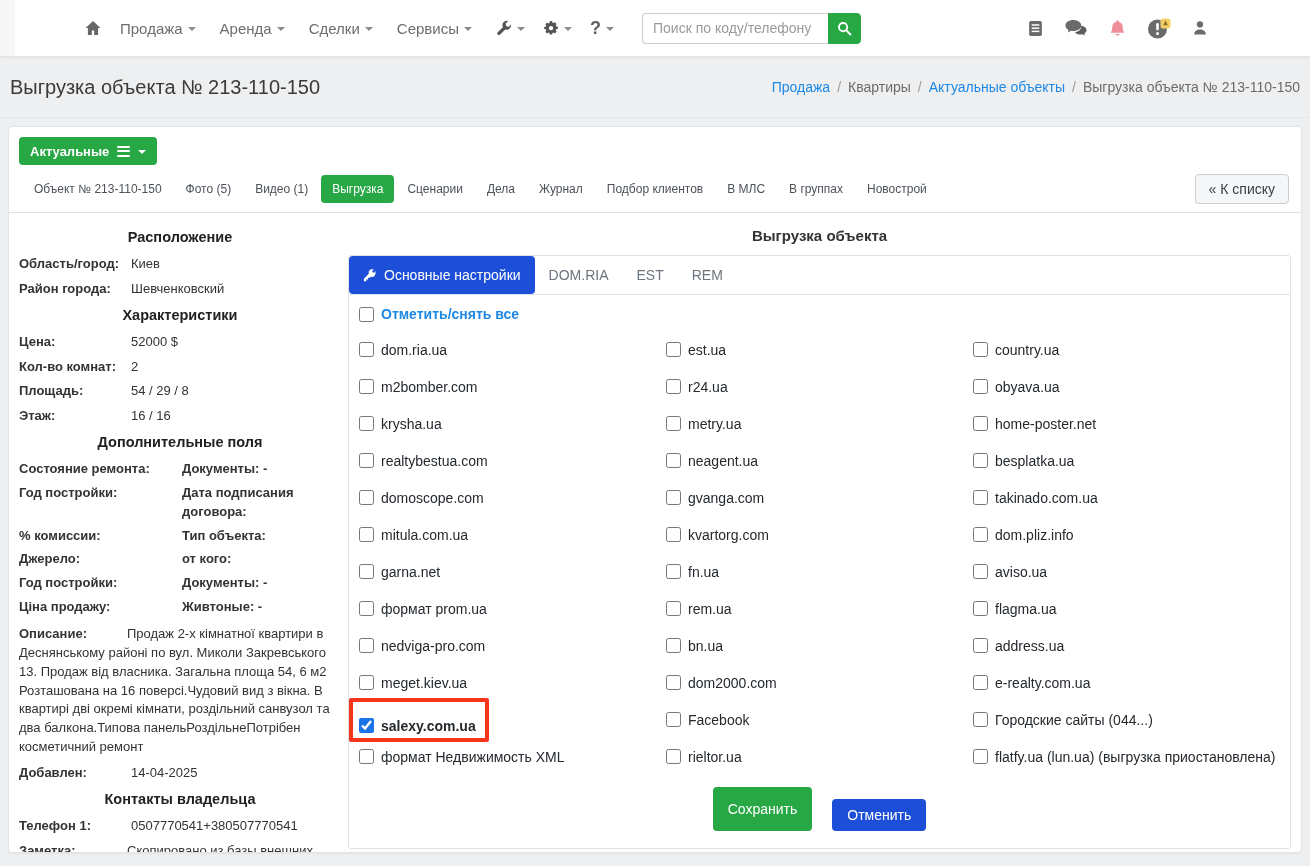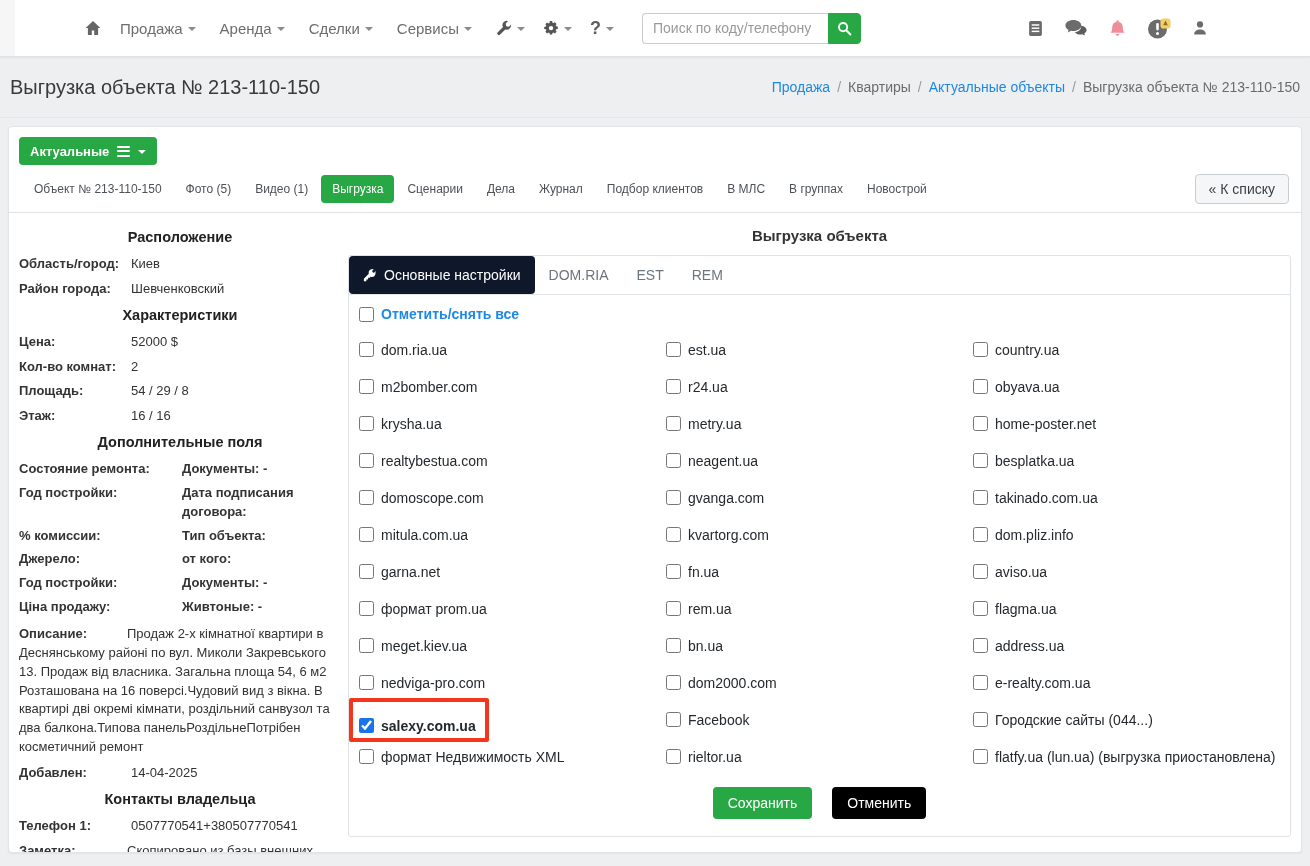--- a/index.html
+++ b/index.html
@@ -84,37 +84,37 @@
   .kv-para{ margin:4px 0 7px; }
   .kv-label-inline{ font-weight:bold; display:inline-block; width:108px; vertical-align:top;}
   
   .export-area{ flex:1; margin-left:7px; }
   .export-title{ text-align:center; font-weight:bold; font-size:15px; color:#333; margin:6px 0 11px; }
   .export-box{ border:1px solid #dfe3e6; border-radius:3px; }
   .export-tabs{ display:flex; align-items:center; border-bottom:1px solid #e3e6e8; }
   .etab{
     font-size:14px; color:#6c757d; padding:11px 14px; cursor:pointer; display:flex; align-items:center; gap:7px;
   }
-  .etab.active{ background:#0f172a; color:#fff; border-radius:4px; font-weight:normal; }
+  .etab.active{ background:#1d4ed8; color:#fff; border-radius:4px; font-weight:normal; }
   .export-body{ padding:11px 10px 0; }
   .select-all{ display:flex; align-items:center; gap:7px; margin-bottom:9px; cursor:pointer; }
   .select-all span{ color:#1e88e5; font-weight:bold; font-size:14px; }
   input[type=checkbox]{
     width:15px; height:15px; accent-color:#1a73e8; cursor:pointer; flex:none; margin:0;
   }
   .cb-grid{ display:grid; grid-template-columns:1fr 1fr 1fr; }
   .cb-item{ height:37px; display:flex; align-items:center; gap:7px; cursor:pointer; font-size:14px; color:#24292e; }
   .cb-item .ring{
     display:inline-flex; align-items:center; gap:7px;
     border:4px solid #f5361a; border-radius:2px; padding:16px 9px 4px 6px; margin-left:-10px;
   }
   .actions{ display:flex; justify-content:center; gap:20px; padding:12px 0 17px; }
   .btn{ border:none; border-radius:4px; color:#fff; font-size:14px; padding:8px 15px; cursor:pointer; font-family:inherit; }
   .btn.save{ background:#28a745; }
-  .btn.cancel{ background:#000000; }
+  .btn.cancel{ background:#1d4ed8;margin-top:12px; }
   svg{ display:block; }
 </style>
 </head>
 <body>
 
 <nav class="navbar">
   <div class="nav-strip"></div>
   <div class="nav-home">
     <span>
         <svg width="18" height="17" viewBox="0 0 16 16">
@@ -367,25 +367,25 @@
               <label class="cb-item">
                   <input type="checkbox" style="">
                   <span>garna.net</span>
                 </label>
               <label class="cb-item">
                   <input type="checkbox" style="">
                   <span>формат prom.ua</span>
                 </label>
               <label class="cb-item">
                   <input type="checkbox" style="">
+                  <span>nedviga-pro.com</span>
+                </label>
+              <label class="cb-item">
+                  <input type="checkbox" style="">
                   <span>meget.kiev.ua</span>
-                </label>
-              <label class="cb-item">
-                  <input type="checkbox" style="">
-                  <span>nedviga-pro.com</span>
                 </label>
               <label class="cb-item">
                 <span class="ring">
                   <input type="checkbox" checked="" style="">
                     <b style="font-weight:bold">salexy.com.ua</b>
                 </span>
               </label>
               <label class="cb-item">
                   <input type="checkbox" style="">
                   <span>формат Недвижимость XML</span>

